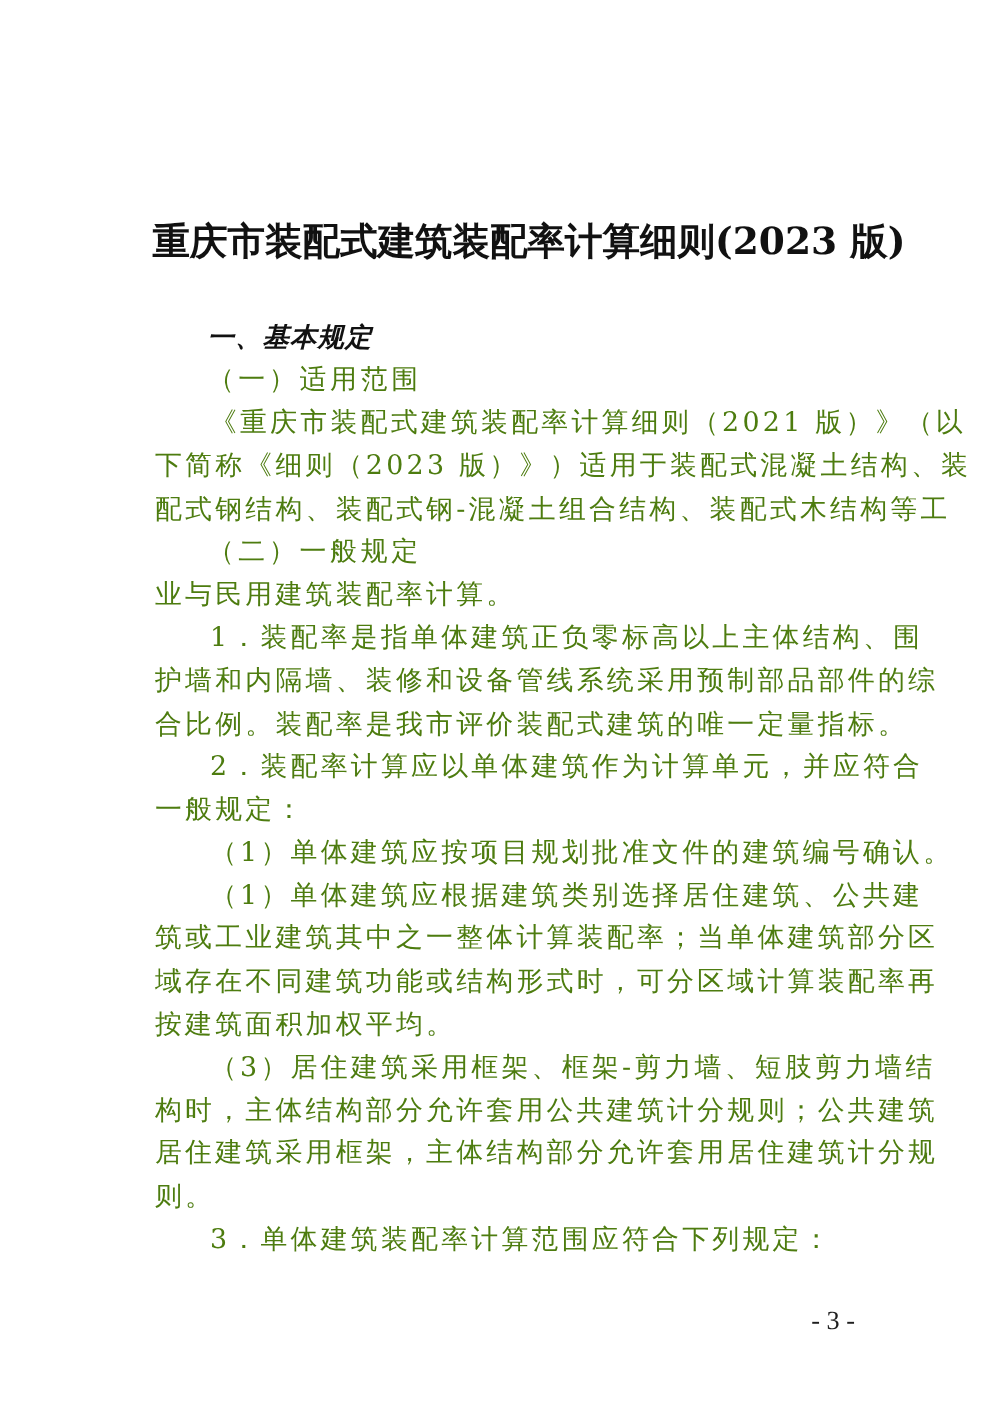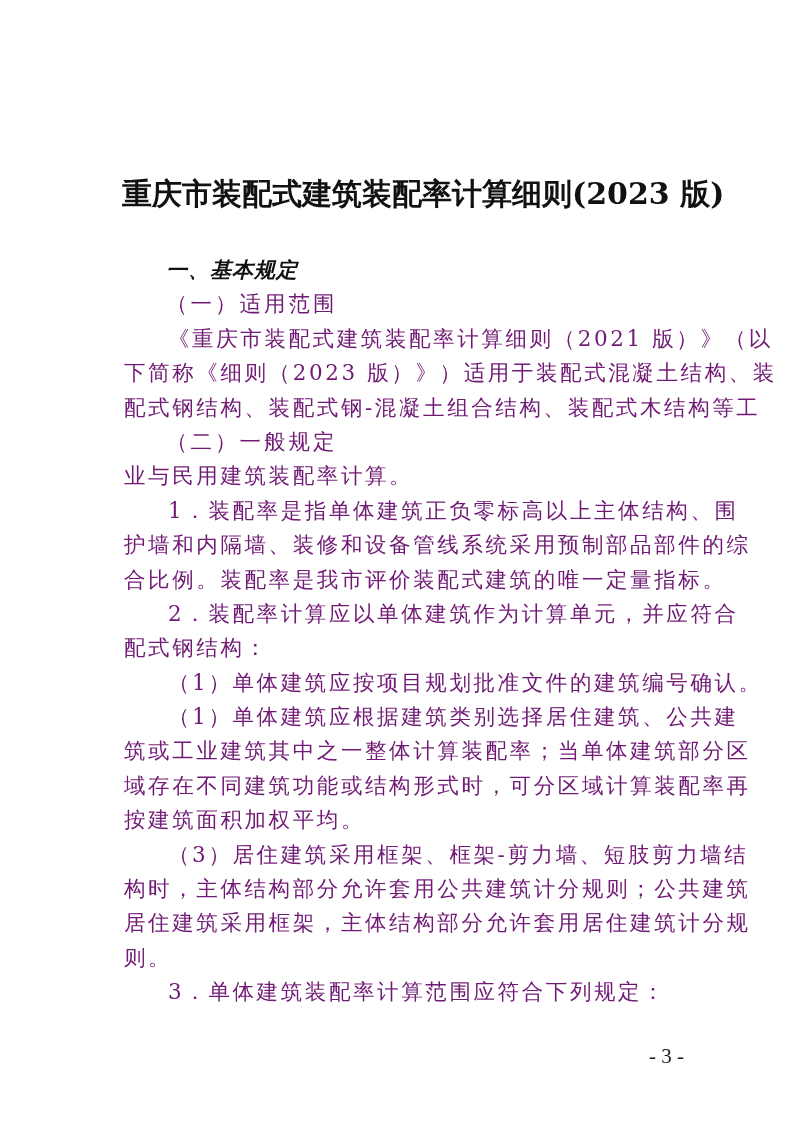--- a/index.html
+++ b/index.html
@@ -39,21 +39,21 @@
     left: 124px;
     top: 253px;
     width: 556px;
   }
   .line {
     height: 34.4px;
     line-height: 34.4px;
     font-size: 21.5px;
     white-space: nowrap;
     letter-spacing: 2.6px;
-    color: #701a75;
+    color: #4d7c0f;
   }
   .h1 {
     font-family: "DejaVu Sans", "Liberation Sans", sans-serif;
     font-weight: bold;
     font-size: 21px;
     letter-spacing: 1px;
     padding-left: 42px;
     color: #111;
     font-style: italic;
   }
@@ -86,21 +86,21 @@
     <div class="line h2">（一）适用范围</div>
     <div class="line indent">《重庆市装配式建筑装配率计算细则（2021 版）》（以</div>
     <div class="line">下简称《细则（2023 版）》）适用于装配式混凝土结构、装</div>
     <div class="line">配式钢结构、装配式钢-混凝土组合结构、装配式木结构等工</div>
     <div class="line h2">（二）一般规定</div>
     <div class="line">业与民用建筑装配率计算。</div>
     <div class="line indent">1．装配率是指单体建筑正负零标高以上主体结构、围</div>
     <div class="line">护墙和内隔墙、装修和设备管线系统采用预制部品部件的综</div>
     <div class="line">合比例。装配率是我市评价装配式建筑的唯一定量指标。</div>
     <div class="line indent">2．装配率计算应以单体建筑作为计算单元，并应符合</div>
-    <div class="line">配式钢结构：</div>
+    <div class="line">一般规定：</div>
     <div class="line indent">（1）单体建筑应按项目规划批准文件的建筑编号确认。</div>
     <div class="line indent">（1）单体建筑应根据建筑类别选择居住建筑、公共建</div>
     <div class="line">筑或工业建筑其中之一整体计算装配率；当单体建筑部分区</div>
     <div class="line">域存在不同建筑功能或结构形式时，可分区域计算装配率再</div>
     <div class="line">按建筑面积加权平均。</div>
     <div class="line indent">（3）居住建筑采用框架、框架-剪力墙、短肢剪力墙结</div>
     <div class="line">构时，主体结构部分允许套用公共建筑计分规则；公共建筑</div>
     <div class="line">居住建筑采用框架，主体结构部分允许套用居住建筑计分规</div>
     <div class="line">则。</div>
     <div class="line indent">3．单体建筑装配率计算范围应符合下列规定：</div>

